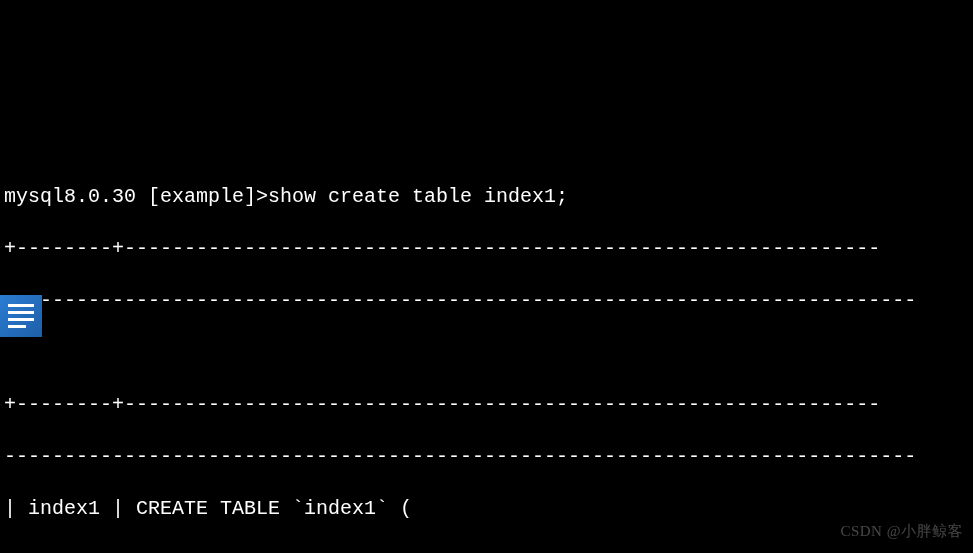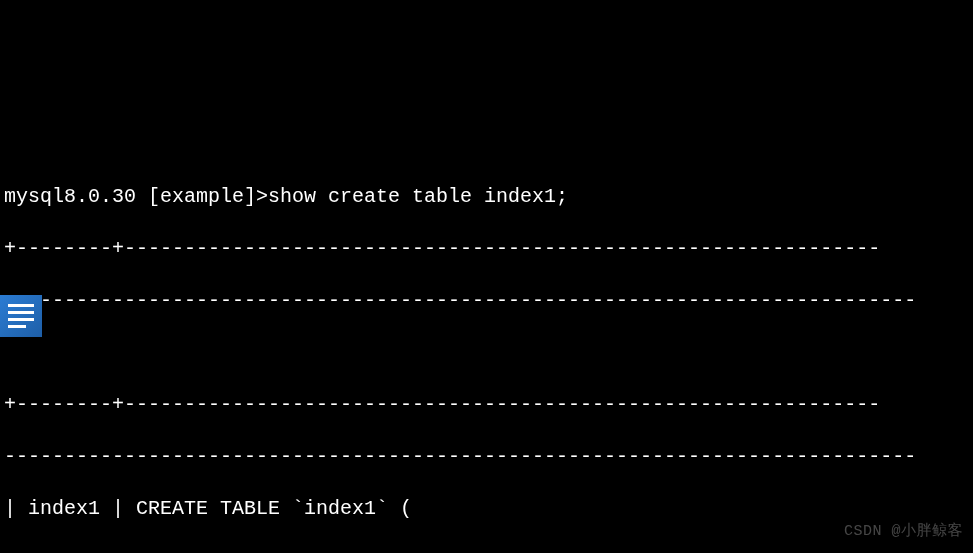--- a/index.html
+++ b/index.html
@@ -47,21 +47,21 @@
     .tab-icon-line.w1 { width: 26px; }
     .tab-icon-line.w2 { width: 26px; }
     .tab-icon-line.w3 { width: 26px; }
     .tab-icon-line.w4 { width: 18px; }
     .watermark {
       position: absolute;
       right: 10px;
       bottom: 12px;
       color: rgba(200,200,200,0.35);
       font-size: 15px;
-      font-family: Liberation Mono, monospace;
+      font-family: Liberation Serif, serif;
       letter-spacing: 0.5px;
     }
   </style>
 </head>
 <body>
 
 
 
 <div class="tab-icon">
   <div class="tab-icon-line w1"></div>

